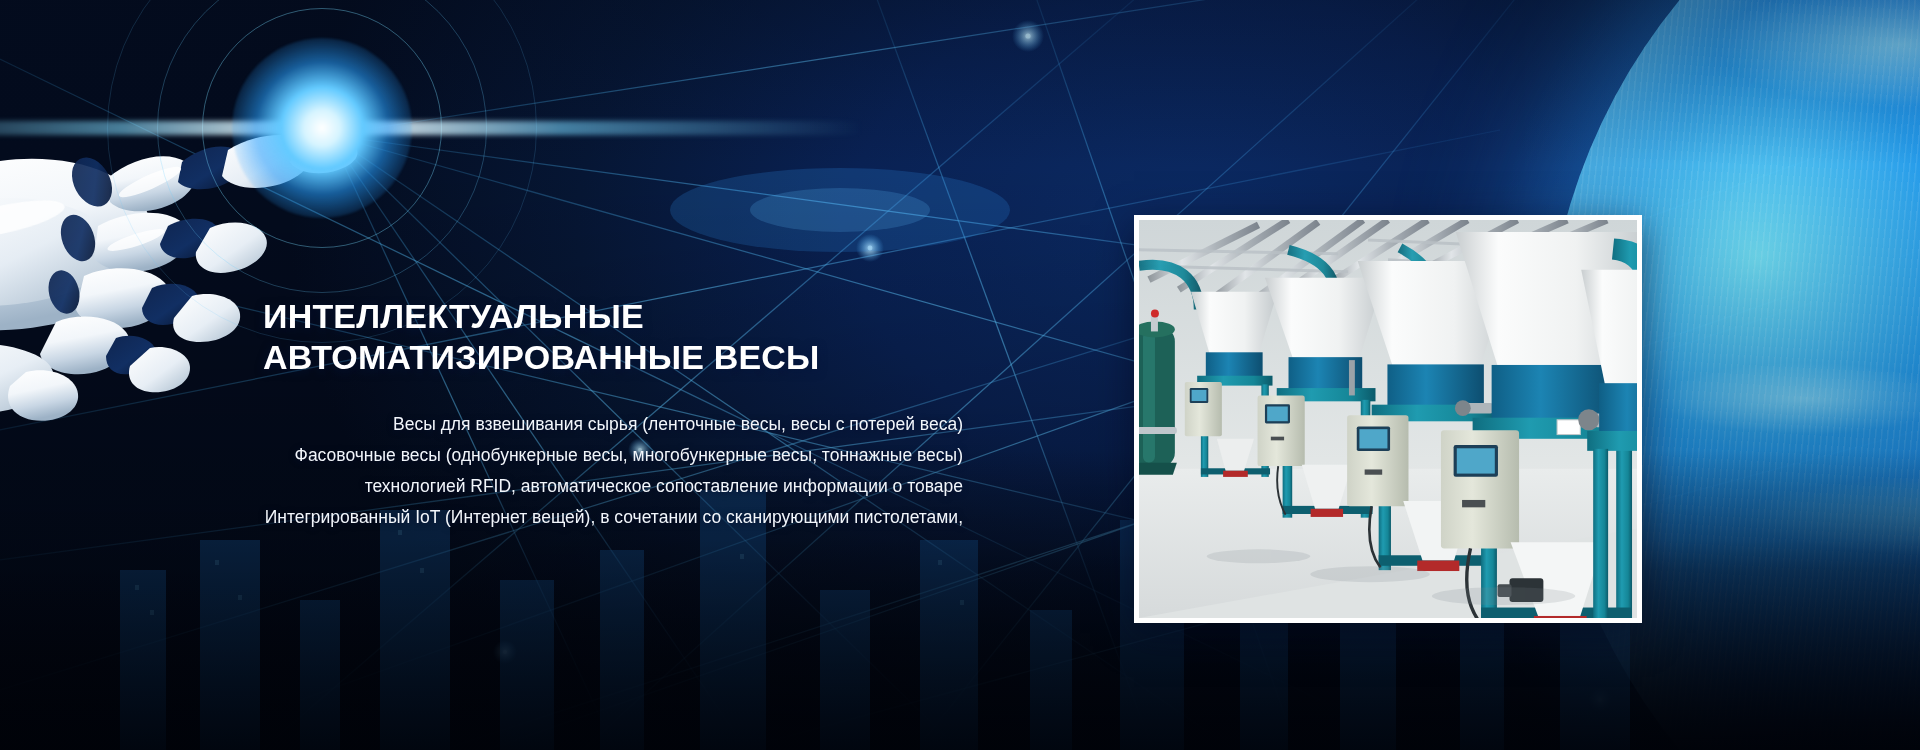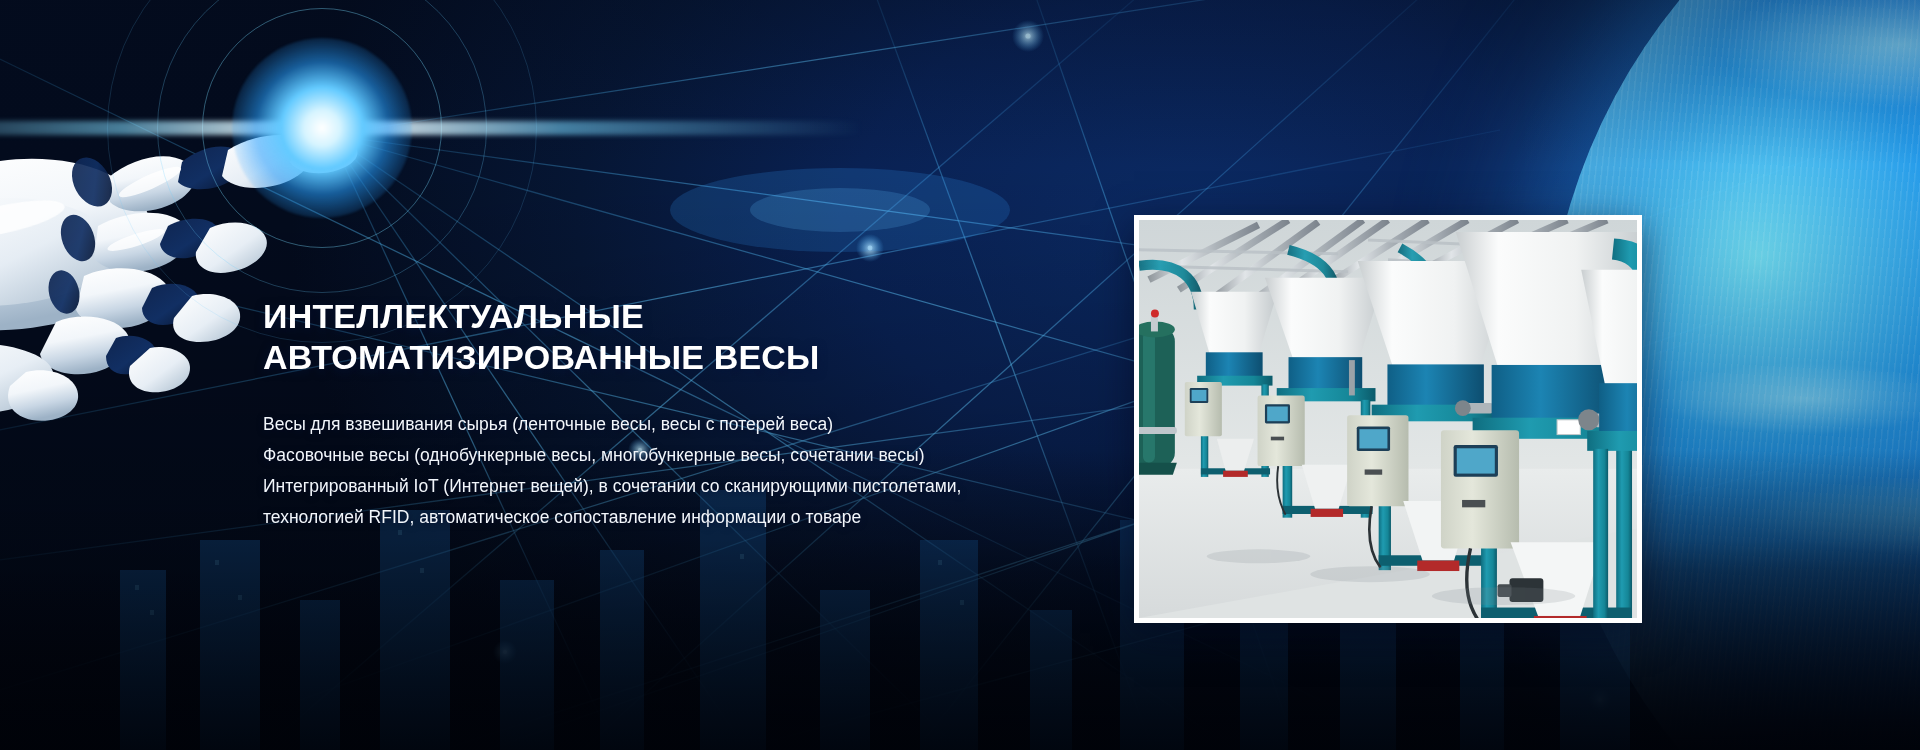--- a/index.html
+++ b/index.html
@@ -106,21 +106,21 @@
   .copy { position:absolute; left:263px; top:296px; width:700px; }
   .headline {
     color:#ffffff;
     font-size:34px;
     line-height:1.22;
     font-weight:700;
     letter-spacing:.2px;
     text-shadow:0 2px 10px rgba(0,20,60,.65);
     white-space:pre-line;
   }
-  .subcopy { margin-top:30px; }
+  .subcopy { margin-top:30px;text-align:right; }
   .subline {
     color:#f2f6fb;
     font-size:17.5px;
     line-height:1.78;
     font-weight:400;
     text-shadow:0 1px 6px rgba(0,15,45,.75);
     white-space:nowrap;
   }
 
   
@@ -339,23 +339,23 @@
     <div class="ring r1"></div>
     <div class="streak"></div>
     <div class="core"></div>
   </div>
 
   <div class="copy">
     <h1 class="headline">ИНТЕЛЛЕКТУАЛЬНЫЕ
 АВТОМАТИЗИРОВАННЫЕ ВЕСЫ</h1>
     <div class="subcopy">
       <div class="subline">Весы для взвешивания сырья (ленточные весы, весы с потерей веса)</div>
-      <div class="subline">Фасовочные весы (однобункерные весы, многобункерные весы, сочетании весы)</div>
+      <div class="subline">Фасовочные весы (однобункерные весы, многобункерные весы, тоннажные весы)</div>
+      <div class="subline">технологией RFID, автоматическое сопоставление информации о товаре</div>
       <div class="subline">Интегрированный IoT (Интернет вещей), в сочетании со сканирующими пистолетами,</div>
-      <div class="subline">технологией RFID, автоматическое сопоставление информации о товаре</div>
     </div>
   </div>
 
   <div class="photo">
     <svg viewBox="0 0 500 400" preserveAspectRatio="none">
       <defs>
         <linearGradient id="wall" x1="0" y1="0" x2="0" y2="1">
           <stop offset="0%" stop-color="#cfd6d8"></stop>
           <stop offset="60%" stop-color="#e2e6e6"></stop>
           <stop offset="100%" stop-color="#eceeee"></stop>

